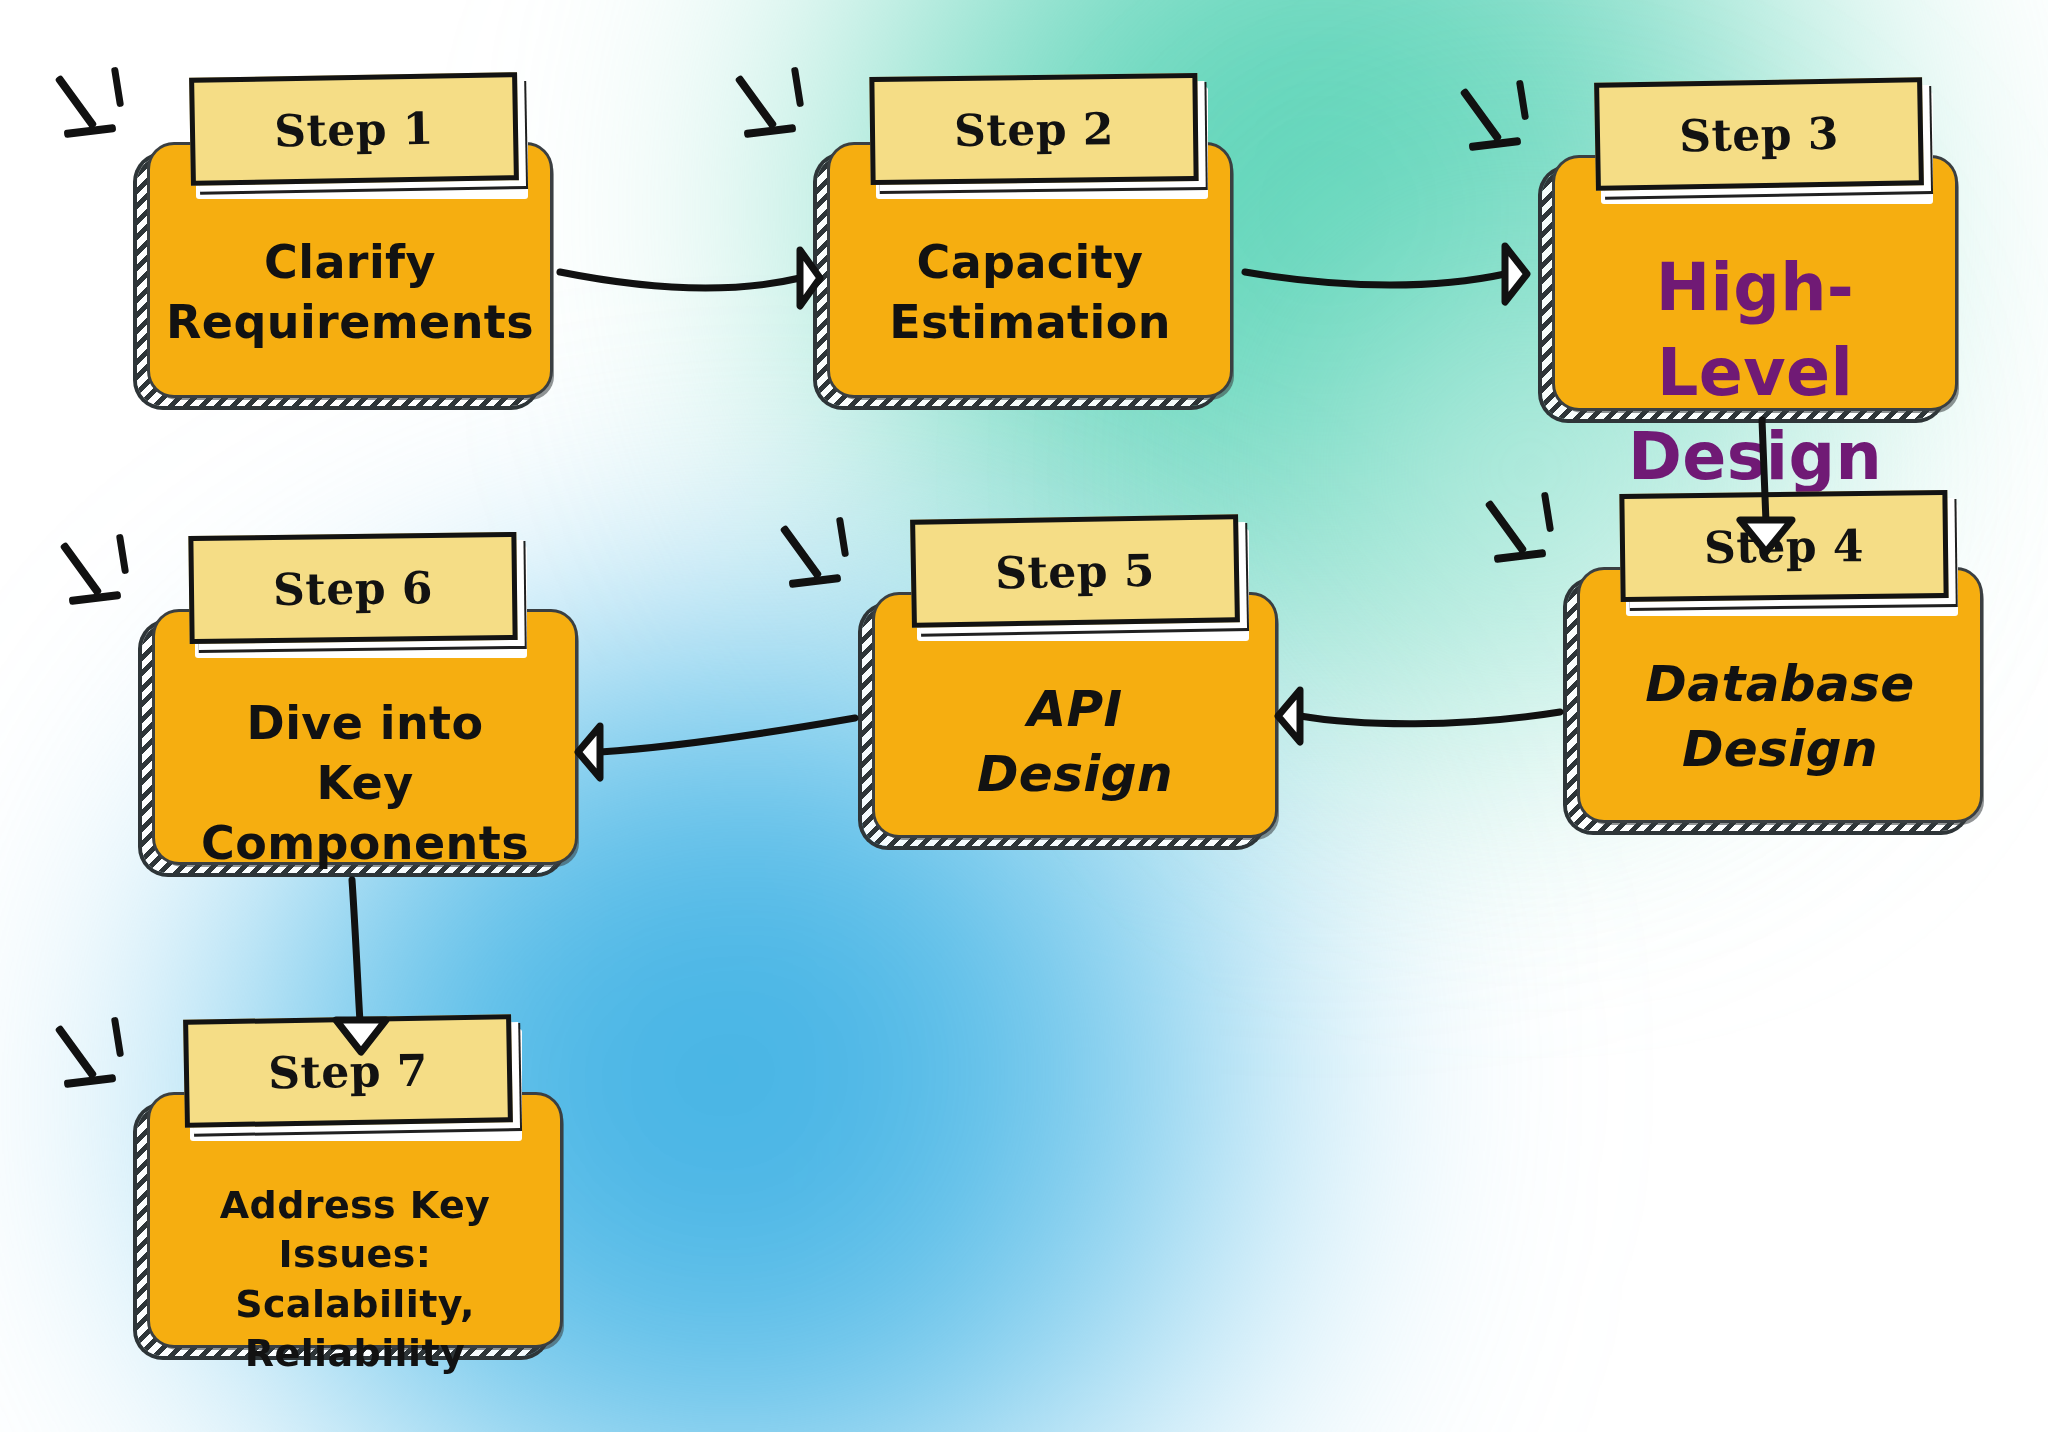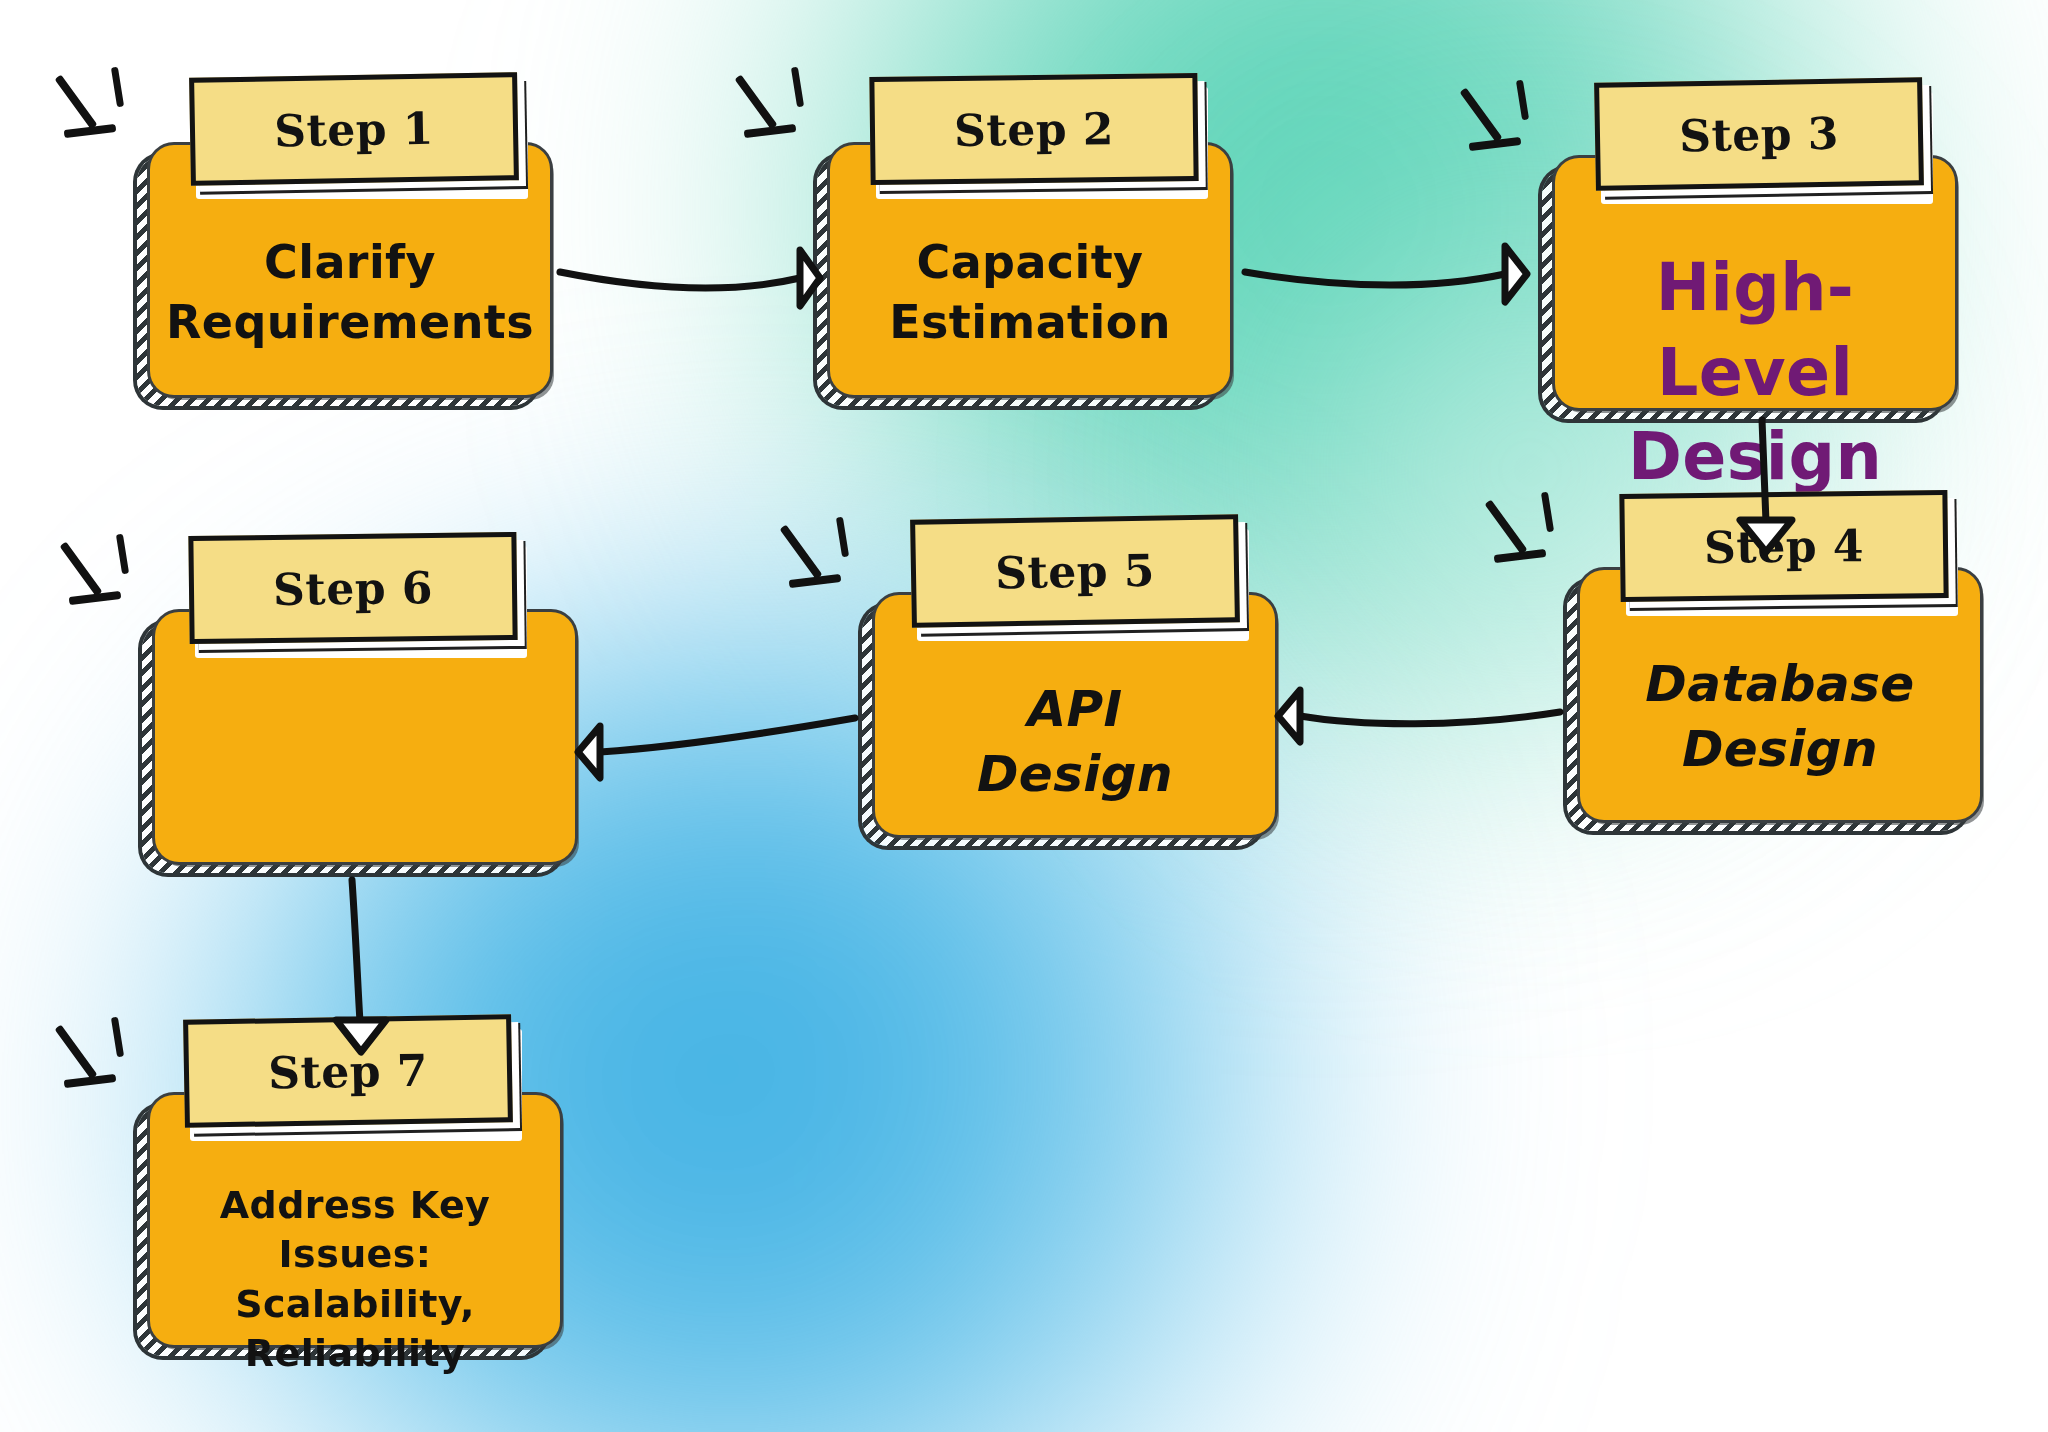--- a/index.html
+++ b/index.html
@@ -179,20 +179,22 @@
         <div class="tab" style="left: 36px; top: -78px; width: 318px; height: 98px; font-size: 44px; background: rgb(245, 221, 134); border-color: rgb(19, 19, 19); transform: rotate(-1deg);">Step 5</div>
         <div class="sparkle" style="left: -82px; top: -78px; width: 90px; height: 90px;">
           <i style="left:4px;top:4px;width:8px;height:62px;transform:rotate(-36deg);"></i>
           <i style="left:46px;top:0px;width:7px;height:40px;transform:rotate(-9deg);"></i>
           <i style="left:-4px;top:60px;width:52px;height:8px;transform:rotate(-7deg);"></i>
         </div>
       </div>
       <div class="node" style="left: 155px; top: 612px; width: 420px; height: 250px;">
         <div class="shadowblock"></div>
         <div class="card" style="background: rgb(246, 174, 16);"></div>
+        <div class="body" style="font-size: 46px; top: 82px; height: 168px; color: rgb(18, 18, 18);">Dive into
+Key Components</div>
         <div class="tab-white" style="left: 40px; top: -66px; width: 332px; height: 112px;"></div>
         <div class="tab" style="left: 34px; top: -78px; width: 318px; height: 98px; font-size: 44px; background: rgb(245, 221, 134); border-color: rgb(19, 19, 19); transform: rotate(-0.7deg);">Step 6</div>
         <div class="sparkle" style="left: -82px; top: -78px; width: 90px; height: 90px;">
           <i style="left:4px;top:4px;width:8px;height:62px;transform:rotate(-36deg);"></i>
           <i style="left:46px;top:0px;width:7px;height:40px;transform:rotate(-9deg);"></i>
           <i style="left:-4px;top:60px;width:52px;height:8px;transform:rotate(-7deg);"></i>
         </div>
       </div>
       <div class="node" style="left: 150px; top: 1095px; width: 410px; height: 250px;">
         <div class="shadowblock"></div>

